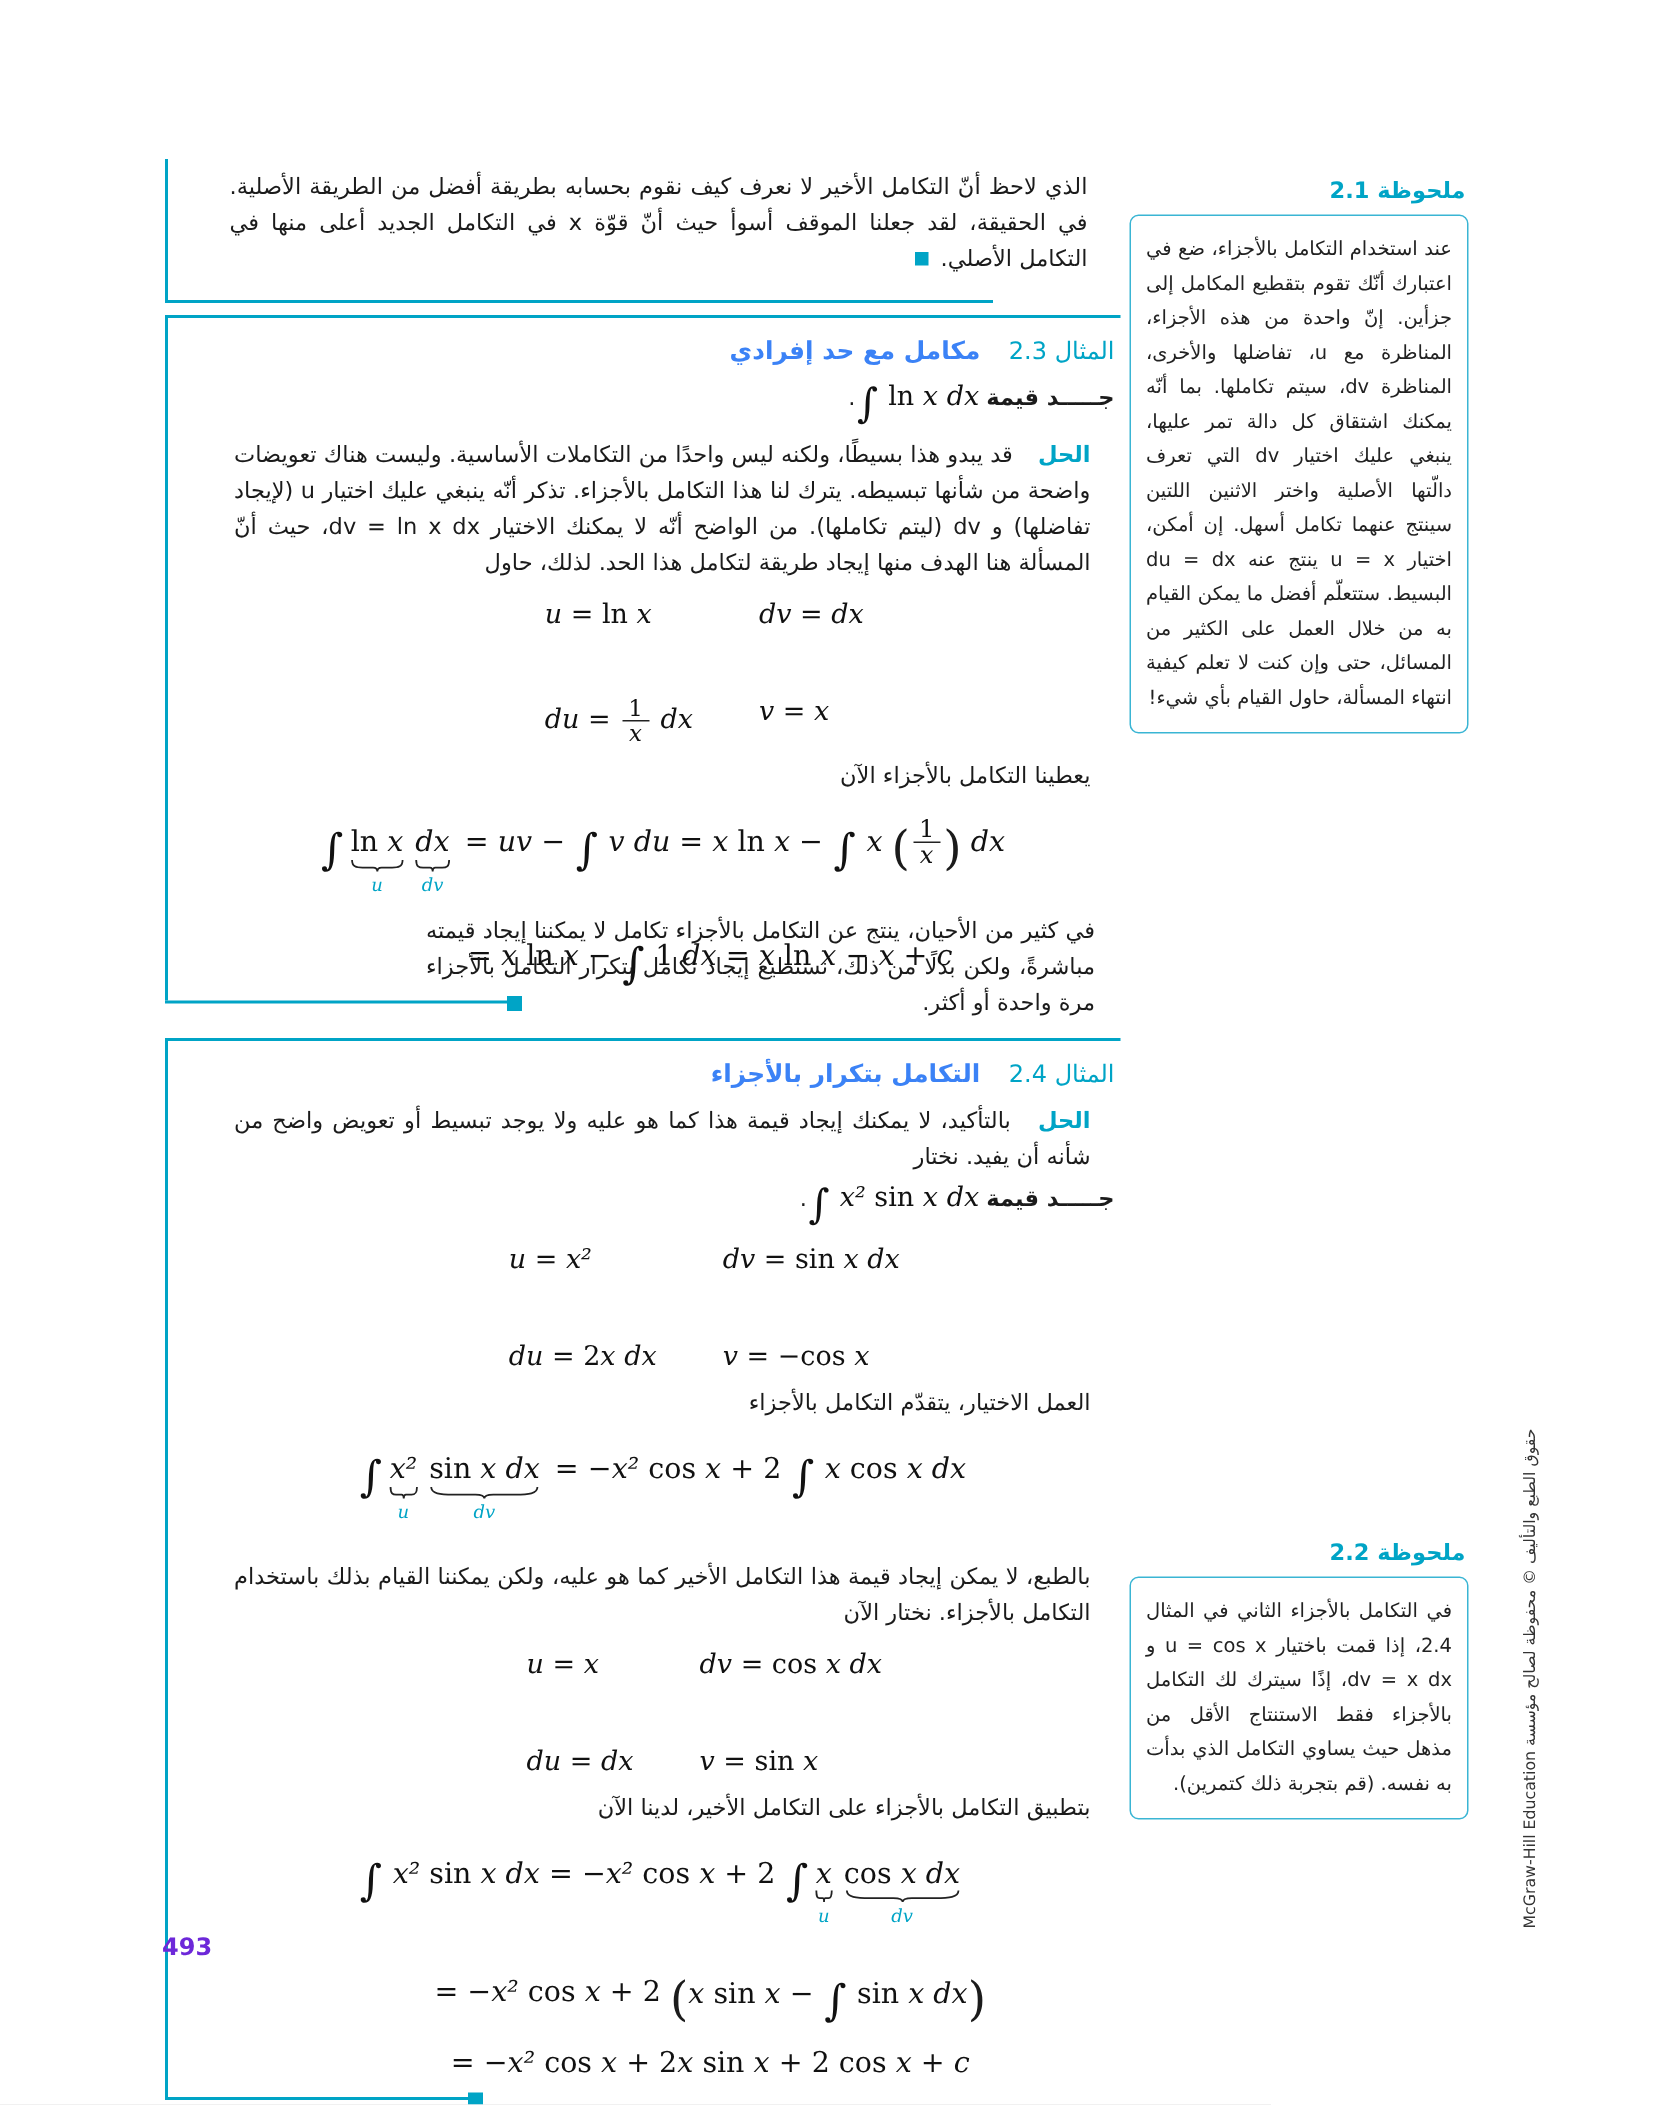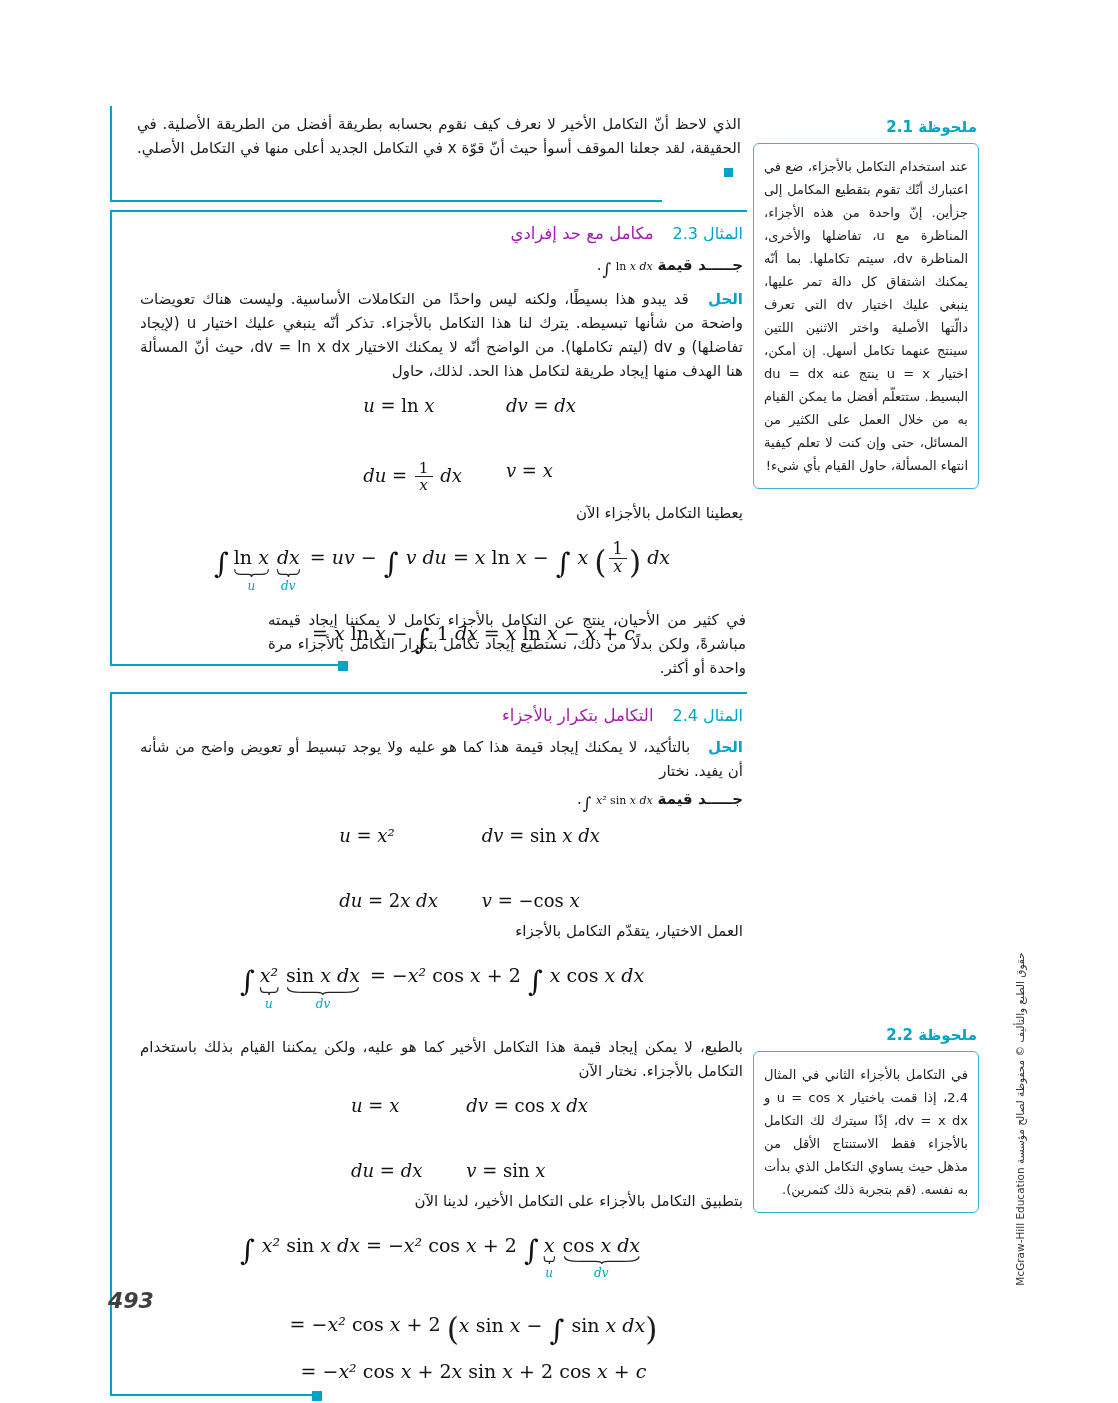--- a/index.html
+++ b/index.html
@@ -6,21 +6,21 @@
     --accent:#00a4c6;
     --note_border:#3ab5d4;
     --ink:#1b1b1b;
   }
   html,body{margin:0;padding:0;background:#e8e8e8;}
   .page{
     position:relative;width:1118px;height:1403px;background:#ffffff;
     margin:0 auto;direction:rtl;overflow:hidden;
     font-family:"DejaVu Sans",sans-serif;color:var(--ink);
   }
-  .para{margin:4px 0;font-size:15px;line-height:24px;text-align:justify;color:var(--ink);}
+  .para{margin:4px 16px;font-size:15px;line-height:24px;text-align:justify;color:var(--ink);}
   .bold{font-weight:bold;}
 
   
   .intro{position:absolute;left:110px;top:106px;width:637px;border-left:2px solid var(--accent);
          padding:2px 6px 14px 25px;box-sizing:border-box;}
   .intro-rule{position:absolute;left:0;bottom:0;width:550px;height:2px;background:var(--accent);}
   .endmark{display:inline-block;width:9px;height:9px;background:var(--accent);margin:0 8px;vertical-align:middle;}
 
   
   .note{position:absolute;left:753px;width:226px;direction:rtl;}
@@ -29,24 +29,24 @@
   .note-text{margin:0;font-size:13px;line-height:23px;text-align:justify;color:#222;}
 
   
   .example{position:absolute;left:110px;width:637px;box-sizing:border-box;
            border-top:2px solid var(--accent);border-left:2px solid var(--accent);
            padding:8px 4px 6px 28px;}
   .ex-endline{position:absolute;left:-2px;bottom:-2px;height:2px;background:var(--accent);}
   .ex-endmark{position:absolute;bottom:-7px;width:10px;height:10px;background:var(--accent);}
   .ex-title{margin:4px 0 10px;}
   .ex-num{color:var(--accent);font-weight:normal;font-size:16px;margin-left:14px;}
-  .ex-name{font-weight:normal;font-size:16.5px;color:#a21caf;margin-top:20px;}
+  .ex-name{font-weight:bold;font-size:16.5px;color:#3b82f6;margin-top:20px;}
   .sol-label{color:var(--accent);font-weight:bold;margin-left:12px;}
   .prompt{text-align:right;margin:2px 0 8px;}
-  .prompt .math{font-size:11px;}
+  .prompt .math{font-size:18px;}
   .trans{text-align:right;}
 
   
   .math{font-family:"DejaVu Serif","Liberation Serif",serif;font-style:italic;color:#111;
         unicode-bidi:embed;direction:ltr;}
   .math .fn{font-style:normal;}
   .math .int, .int{font-style:normal;font-size:1.5em;line-height:1;vertical-align:-0.3em;padding:0 1px;}
   .eq{direction:ltr;text-align:center;font-size:19px;line-height:1.35;margin:8px 0 4px;}
   .eq.has-ub{padding-bottom:30px;}
   .eq.shifted{position:relative;left:32px;}
@@ -62,21 +62,21 @@
   .ub-svg{position:absolute;top:calc(100% - 3px);left:0;width:100%;height:9px;overflow:visible;}
   .ub-svg path{stroke:#222;fill:none;stroke-width:1.2px;}
   .ub-l{position:absolute;top:calc(100% + 7px);left:0;width:100%;text-align:center;
         font-family:"DejaVu Serif",serif;font-style:italic;font-size:12px;color:var(--accent);}
 
   
   .between{position:absolute;left:268px;top:604px;width:478px;}
 
   
   .page-number{position:absolute;left:108px;top:1288px;direction:ltr;
-               font-size:22px;font-weight:bold;color:#404040;font-style:italic;}
+               font-size:16px;font-weight:bold;color:#6d28d9;}
   .copyright{position:absolute;left:845px;top:1113px;width:350px;transform:rotate(-90deg);
              transform-origin:center;direction:rtl;font-size:10.5px;color:#333;text-align:center;
              white-space:nowrap;}
 </style>
 </head>
 <body>
 
 <div class="page">
 
   <section class="intro">

